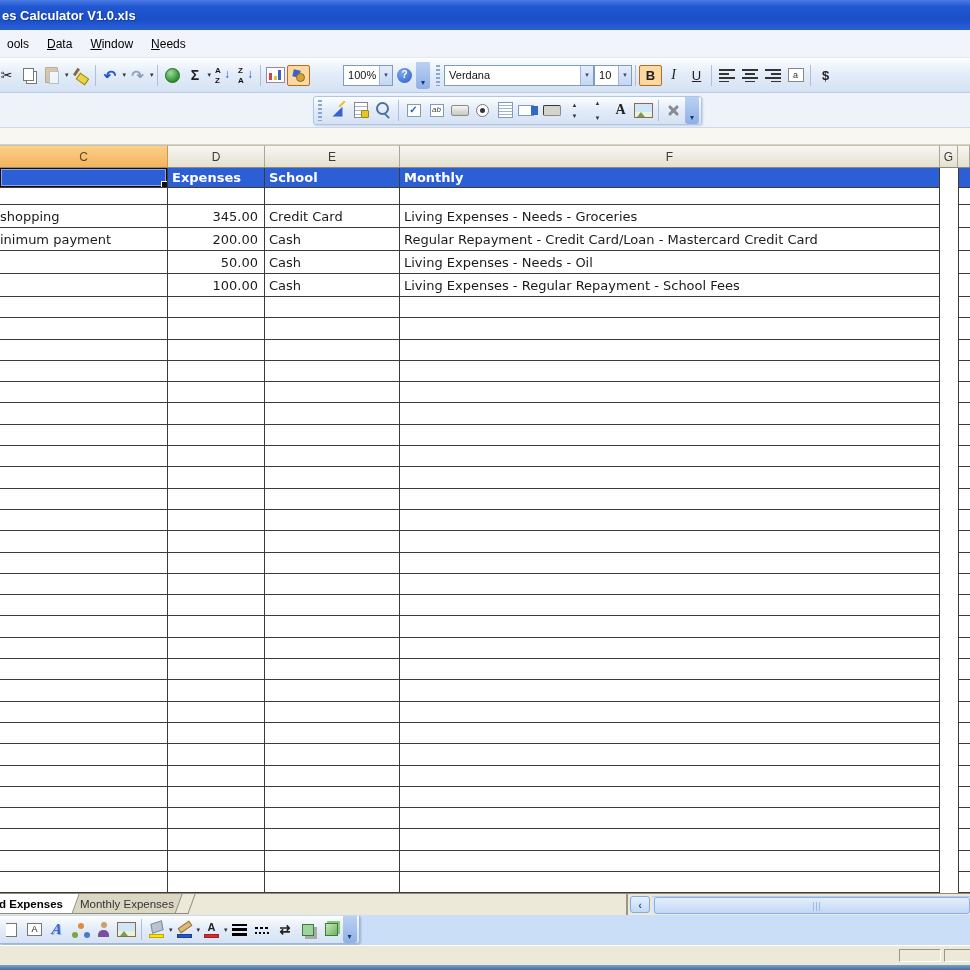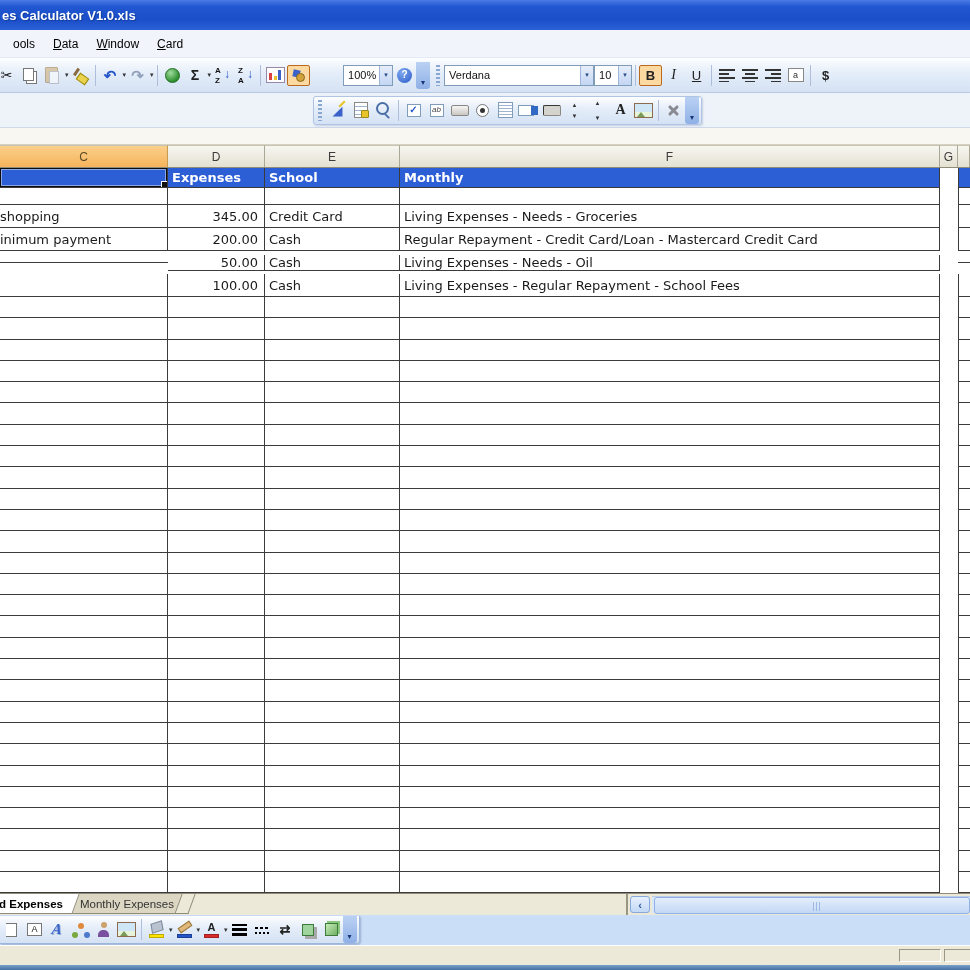--- a/index.html
+++ b/index.html
@@ -5,21 +5,21 @@
   *{margin:0;padding:0;box-sizing:border-box;}
   html,body{width:970px;height:970px;overflow:hidden;background:#ece9d8;
     font-family:"Liberation Sans",sans-serif;-webkit-font-smoothing:antialiased;}
 
   
   .titlebar{height:30px;background:linear-gradient(180deg,#4a7be4 0%,#2257d2 22%,#1b4ec9 65%,#2a61d6 100%);
     display:flex;align-items:center;}
   .title-text{color:#fff;font-weight:bold;font-size:13px;padding-left:2px;text-shadow:1px 1px 1px #123c9a;white-space:nowrap;}
   .menubar{height:28px;background:#f1f5fb;display:flex;align-items:center;border-bottom:1px solid #e3e9f4;}
   .menu-item{display:inline-block;font-size:12px;color:#000;padding:3px 9px 3px 9px;white-space:nowrap;}
-  .menu-item:first-child{padding-left:13px;}
+  .menu-item:first-child{padding-left:7px;}
   .menu-item.ak::first-letter{text-decoration:underline;}
 
   
   .tbrow{height:35px;display:flex;align-items:center;background:linear-gradient(180deg,#fdfeff,#e4edf9 45%,#d5e2f4);
     border-bottom:1px solid #b7cbe9;padding:0 2px;}
   .tbrow2{height:35px;background:#eef3fa;border-bottom:1px solid #cfd9ea;display:flex;align-items:center;}
   .tbseg{height:29px;display:flex;align-items:center;background:linear-gradient(180deg,#fdfeff,#e4edf9 45%,#d5e2f4);
     border:1px solid #b0c5e6;border-radius:3px;padding:0 2px;box-shadow:1px 1px 2px rgba(120,140,180,.35);}
   .tbi{min-width:23px;height:21px;display:flex;align-items:center;justify-content:center;position:relative;
     font-size:12px;color:#222;border-radius:2px;flex:none;}
@@ -183,21 +183,21 @@
 <body>
 
 <div class="titlebar">
   <span class="title-text">es Calculator V1.0.xls</span>
 </div>
 
 <div class="menubar" id="menubar">
     <span class="menu-item">ools</span>
     <span class="menu-item ak">Data</span>
     <span class="menu-item ak">Window</span>
-    <span class="menu-item ak">Card</span>
+    <span class="menu-item ak">Needs</span>
   </div>
 
 <div class="tbrow">
   <div style="display:flex;align-items:center;" id="std-tb">
       <span class="tbi ic-cut">
         <span class="g">✂</span>
       </span>
       <span class="tbi ic-copy"></span>
       <span class="tbi ic-paste dim"></span>
       <span class="dd">▾</span>
@@ -360,21 +360,21 @@
       </div>
       <div class="cel" style="width: 135px;">
         <span>Cash</span>
       </div>
       <div class="cel" style="width: 540px;">
         <span>Regular Repayment - Credit Card/Loan - Mastercard Credit Card</span>
       </div>
       <div class="gsp" style="width: 18px;"></div>
       <div class="hstub" style="width: 12px;"></div>
     </div>
-    <div class="row " style="height: 23px; align-items: center;">
+    <div class="row " style="height: 23px;">
       <div class="cel cut" style="width: 168px;"></div>
       <div class="cel num" style="width: 97px;">
         <span>50.00</span>
       </div>
       <div class="cel" style="width: 135px;">
         <span>Cash</span>
       </div>
       <div class="cel" style="width: 540px;">
         <span>Living Expenses - Needs - Oil</span>
       </div>

